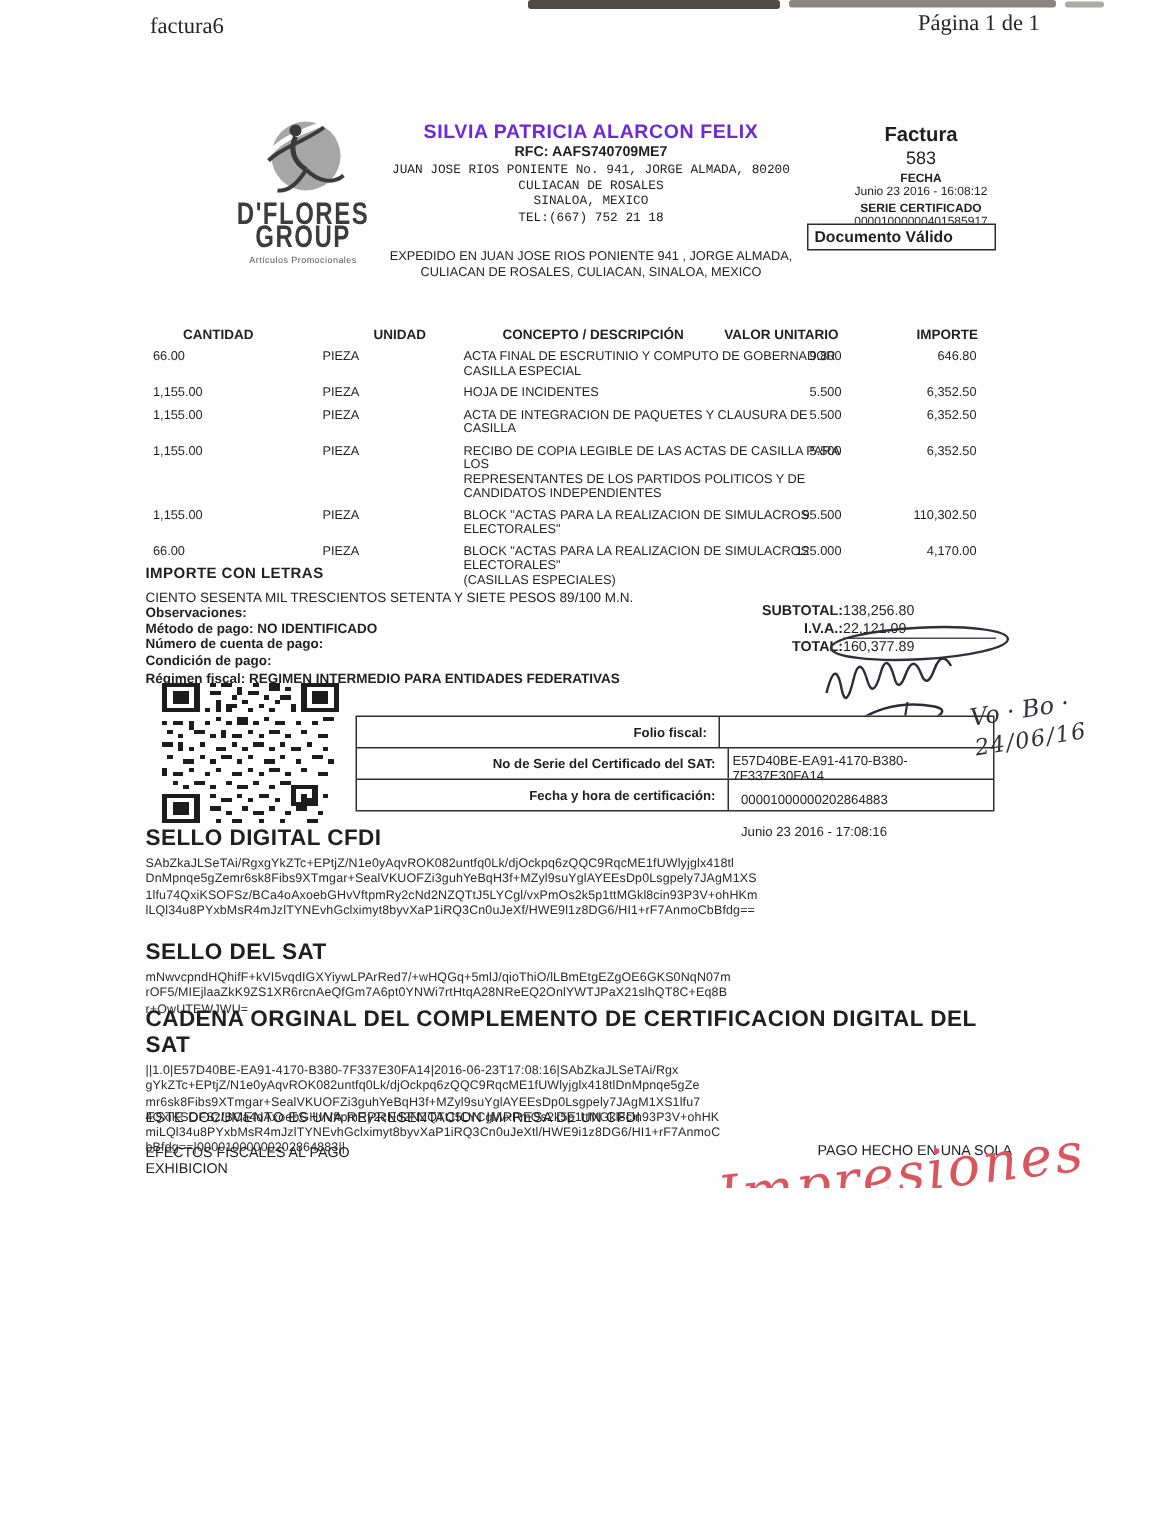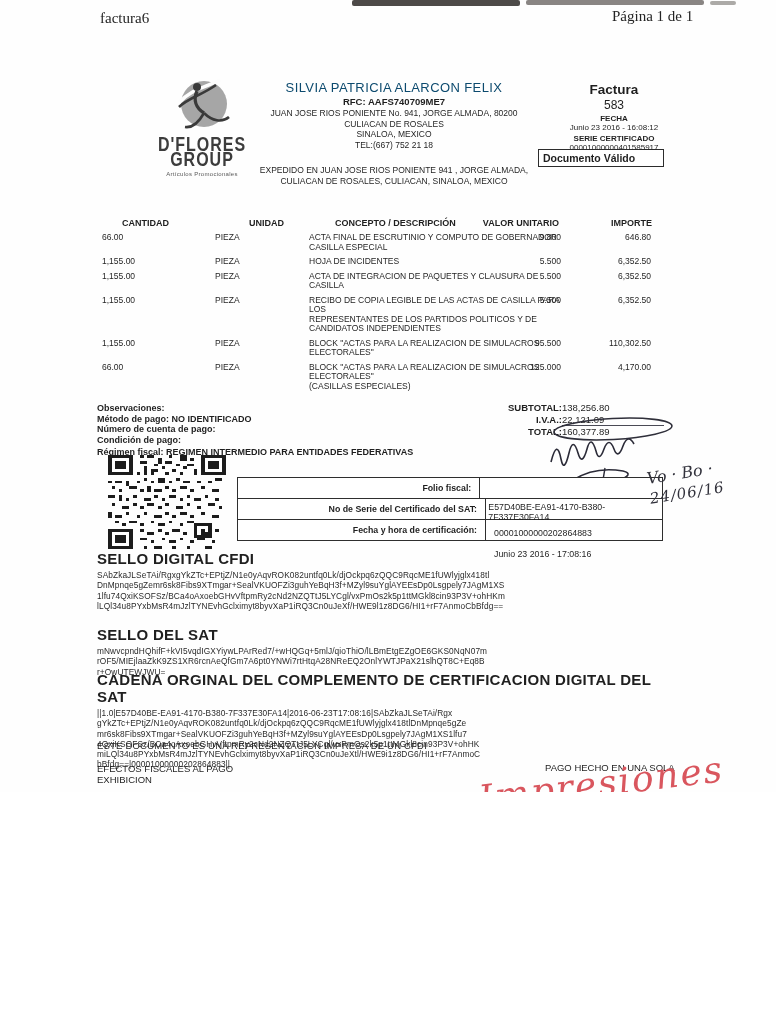--- a/index.html
+++ b/index.html
@@ -22,23 +22,23 @@
   .footer-date{left:612px;top:988px;font-size:14px;color:#4a4a4a;}
 
   
   .logo{left:146px;top:76px;width:112px;text-align:center;}
   .logo svg{display:block;margin:0 auto;}
   .logo-t{font-weight:bold;font-size:16px;letter-spacing:1px;color:#3c3c3c;line-height:15px;transform:scaleY(1.3);}
   .logo-tag{font-size:6px;color:#5a5a5a;margin-top:5px;letter-spacing:.3px;}
 
   
   .issuer{left:248px;top:80px;width:292px;text-align:center;}
-  .issuer-name{font-size:13px;font-weight:normal;letter-spacing:.4px;color:#0c4a6e;}
+  .issuer-name{font-size:13px;font-weight:bold;letter-spacing:.4px;color:#6d28d9;}
   .issuer-rfc{font-size:9.5px;font-weight:bold;margin-top:1px;}
-  .issuer-addr{font-size:8.5px;line-height:10.5px;margin-top:1px;}
+  .issuer-addr{font-size:8.5px;line-height:10.5px;margin-top:1px;font-family:Liberation Mono, monospace;}
   .issuer-exp{font-size:8.5px;line-height:10.5px;margin-top:15px;}
 
   
   .fact{left:538px;top:82px;width:152px;text-align:center;}
   .fact-title{font-size:13.5px;font-weight:bold;}
   .fact-num{font-size:12px;margin-top:1px;}
   .fact-lb{font-size:8px;font-weight:bold;margin-top:2px;}
   .fact-v{font-size:8px;}
   .badge{left:538px;top:149px;width:116px;border:1.5px solid #2c2c2c;padding:2px 4px;
          font-size:10.5px;font-weight:bold;text-align:left;background:#fff;}
@@ -209,20 +209,24 @@
       <span class="c-qty">66.00</span>
       <span class="c-unit">PIEZA</span>
       <span class="c-concept">BLOCK "ACTAS PARA LA REALIZACION DE SIMULACROS
 ELECTORALES"
 (CASILLAS ESPECIALES)</span>
       <span class="c-price">125.000</span>
       <span class="c-amt">4,170.00</span>
     </div>
   </div>
 
+  <div class="abs words">
+    <div class="words-title">IMPORTE CON LETRAS</div>
+    <div class="words-text">CIENTO SESENTA MIL TRESCIENTOS SETENTA Y SIETE PESOS 89/100 M.N.</div>
+  </div>
 
   <div class="abs payment pre">Observaciones:
 Método de pago: NO IDENTIFICADO
 Número de cuenta de pago:
 Condición de pago:</div>
 
   <div class="abs totals">
     <div class="trow">
       <span class="tlabel">SUBTOTAL:</span>
       <span class="tval">138,256.80</span>

